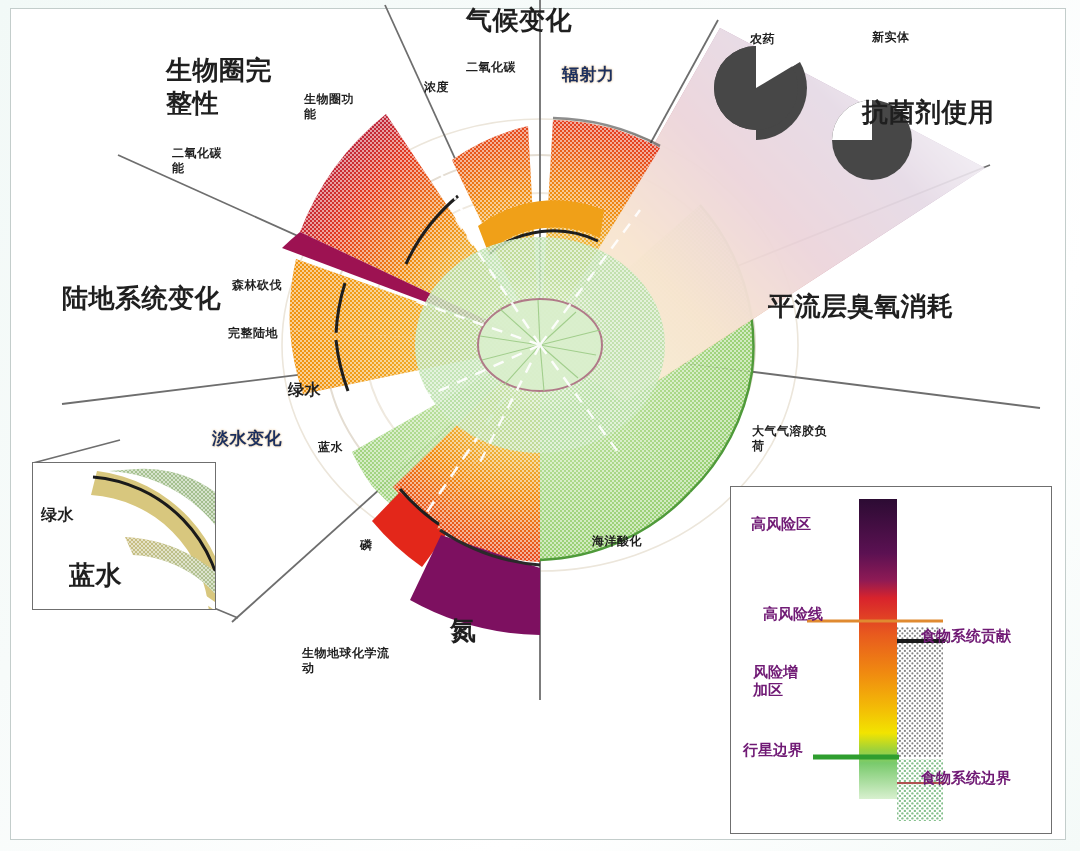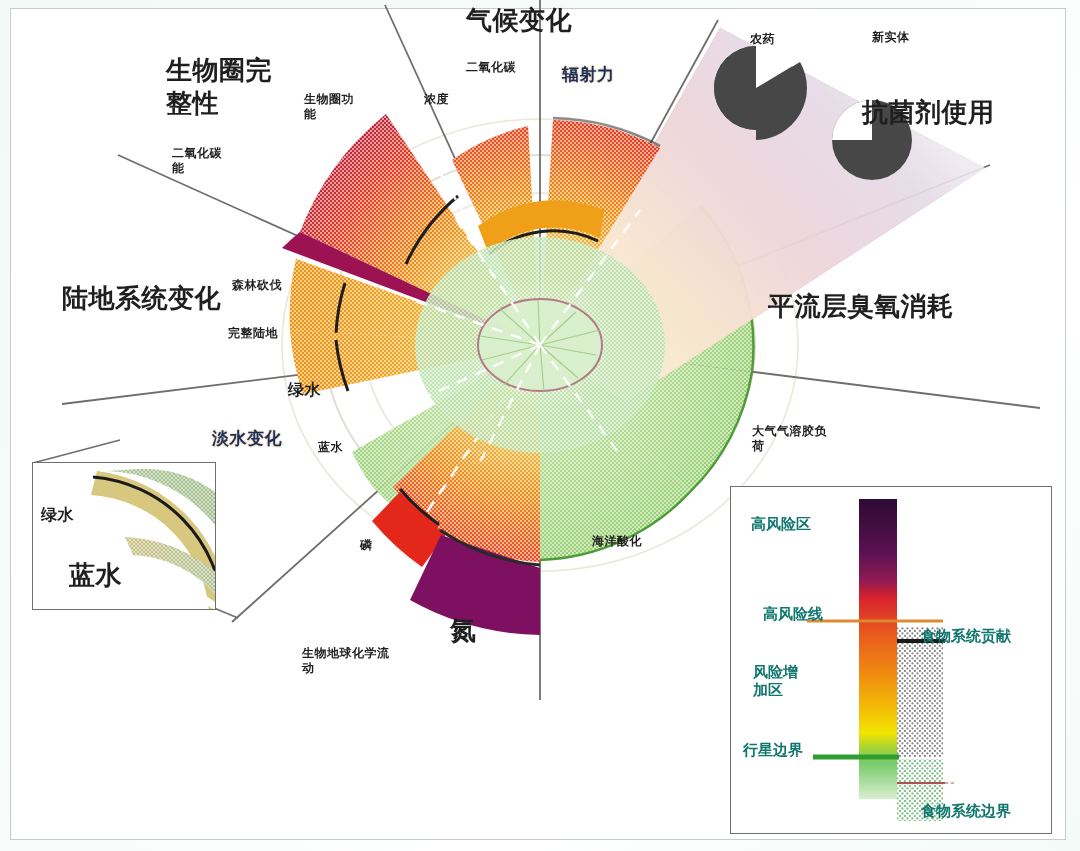--- a/index.html
+++ b/index.html
@@ -24,21 +24,21 @@
   .lbl.mid{font-size:12px;}
   .lbl.small{font-size:16px;}
   #inset-box{
     position:absolute;left:32px;top:462px;width:182px;height:146px;
     border:1.6px solid #6f6f6f;background:#fff;overflow:hidden;
   }
   #legend-box{
     position:absolute;left:730px;top:486px;width:320px;height:346px;
     border:1.6px solid #6f6f6f;background:#fff;overflow:hidden;
   }
-  .lg-lbl{position:absolute;font-weight:bold;color:#0f766e;font-size:15px;line-height:1.2;white-space:pre-line;}
+  .lg-lbl{position:absolute;font-weight:bold;color:#701a75;font-size:15px;line-height:1.2;white-space:pre-line;}
 </style>
 </head>
 <body>
 
 <div id="page">
   <div id="frame"></div>
 
   <svg id="wheel-layer" viewBox="0 0 1080 851">
     <defs>
 
@@ -268,21 +268,21 @@
     </g>
 
     <g stroke="#6e6e6e" stroke-width="1.6" fill="none">
       <line x1="214" y1="608" x2="238" y2="618"></line>
       <line x1="33" y1="463" x2="120" y2="440"></line>
     </g>
   </svg>
 
   <div class="lbl hdr" style="left:466px;top:4px;">气候变化</div>
   <div class="lbl mid" style="left:466px;top:60px;">二氧化碳</div>
-  <div class="lbl mid" style="left:424px;top:92px;">浓度</div>
+  <div class="lbl mid" style="left:424px;top:80px;">浓度</div>
   <div class="lbl navy" style="left:562px;top:64px;">辐射力</div>
 
   <div class="lbl mid" style="left:750px;top:32px;">农药</div>
   <div class="lbl mid" style="left:872px;top:30px;">新实体</div>
   <div class="lbl hdr" style="left:862px;top:96px;font-weight:bold;">抗菌剂使用</div>
 
   <div class="lbl hdr" style="left:768px;top:290px;">平流层臭氧消耗</div>
   <div class="lbl mid" style="left:752px;top:424px;width:170px;">大气气溶胶负
 荷</div>
   <div class="lbl mid" style="left:592px;top:534px;">海洋酸化</div>
@@ -338,15 +338,15 @@
 
       <line x1="166" y1="296" x2="214" y2="296" stroke="#b05050" stroke-width="2"></line>
       <line x1="214" y1="296" x2="226" y2="296" stroke="#b05050" stroke-width="1.2" stroke-dasharray="3 3"></line>
     </svg>
     <div class="lg-lbl" style="left:20px;top:28px;">高风险区</div>
     <div class="lg-lbl" style="left:16px;top:118px;margin-left:16px;">高风险线</div>
     <div class="lg-lbl" style="left:22px;top:176px;width:90px;">风险增
 加区</div>
     <div class="lg-lbl" style="left:12px;top:254px;">行星边界</div>
     <div class="lg-lbl" style="left:190px;top:140px;">食物系统贡献</div>
-    <div class="lg-lbl" style="left:190px;top:282px;margin-top:33px;">食物系统边界</div>
+    <div class="lg-lbl" style="left:190px;top:282px;">食物系统边界</div>
   </div>
 </div>
 
 </body></html>

